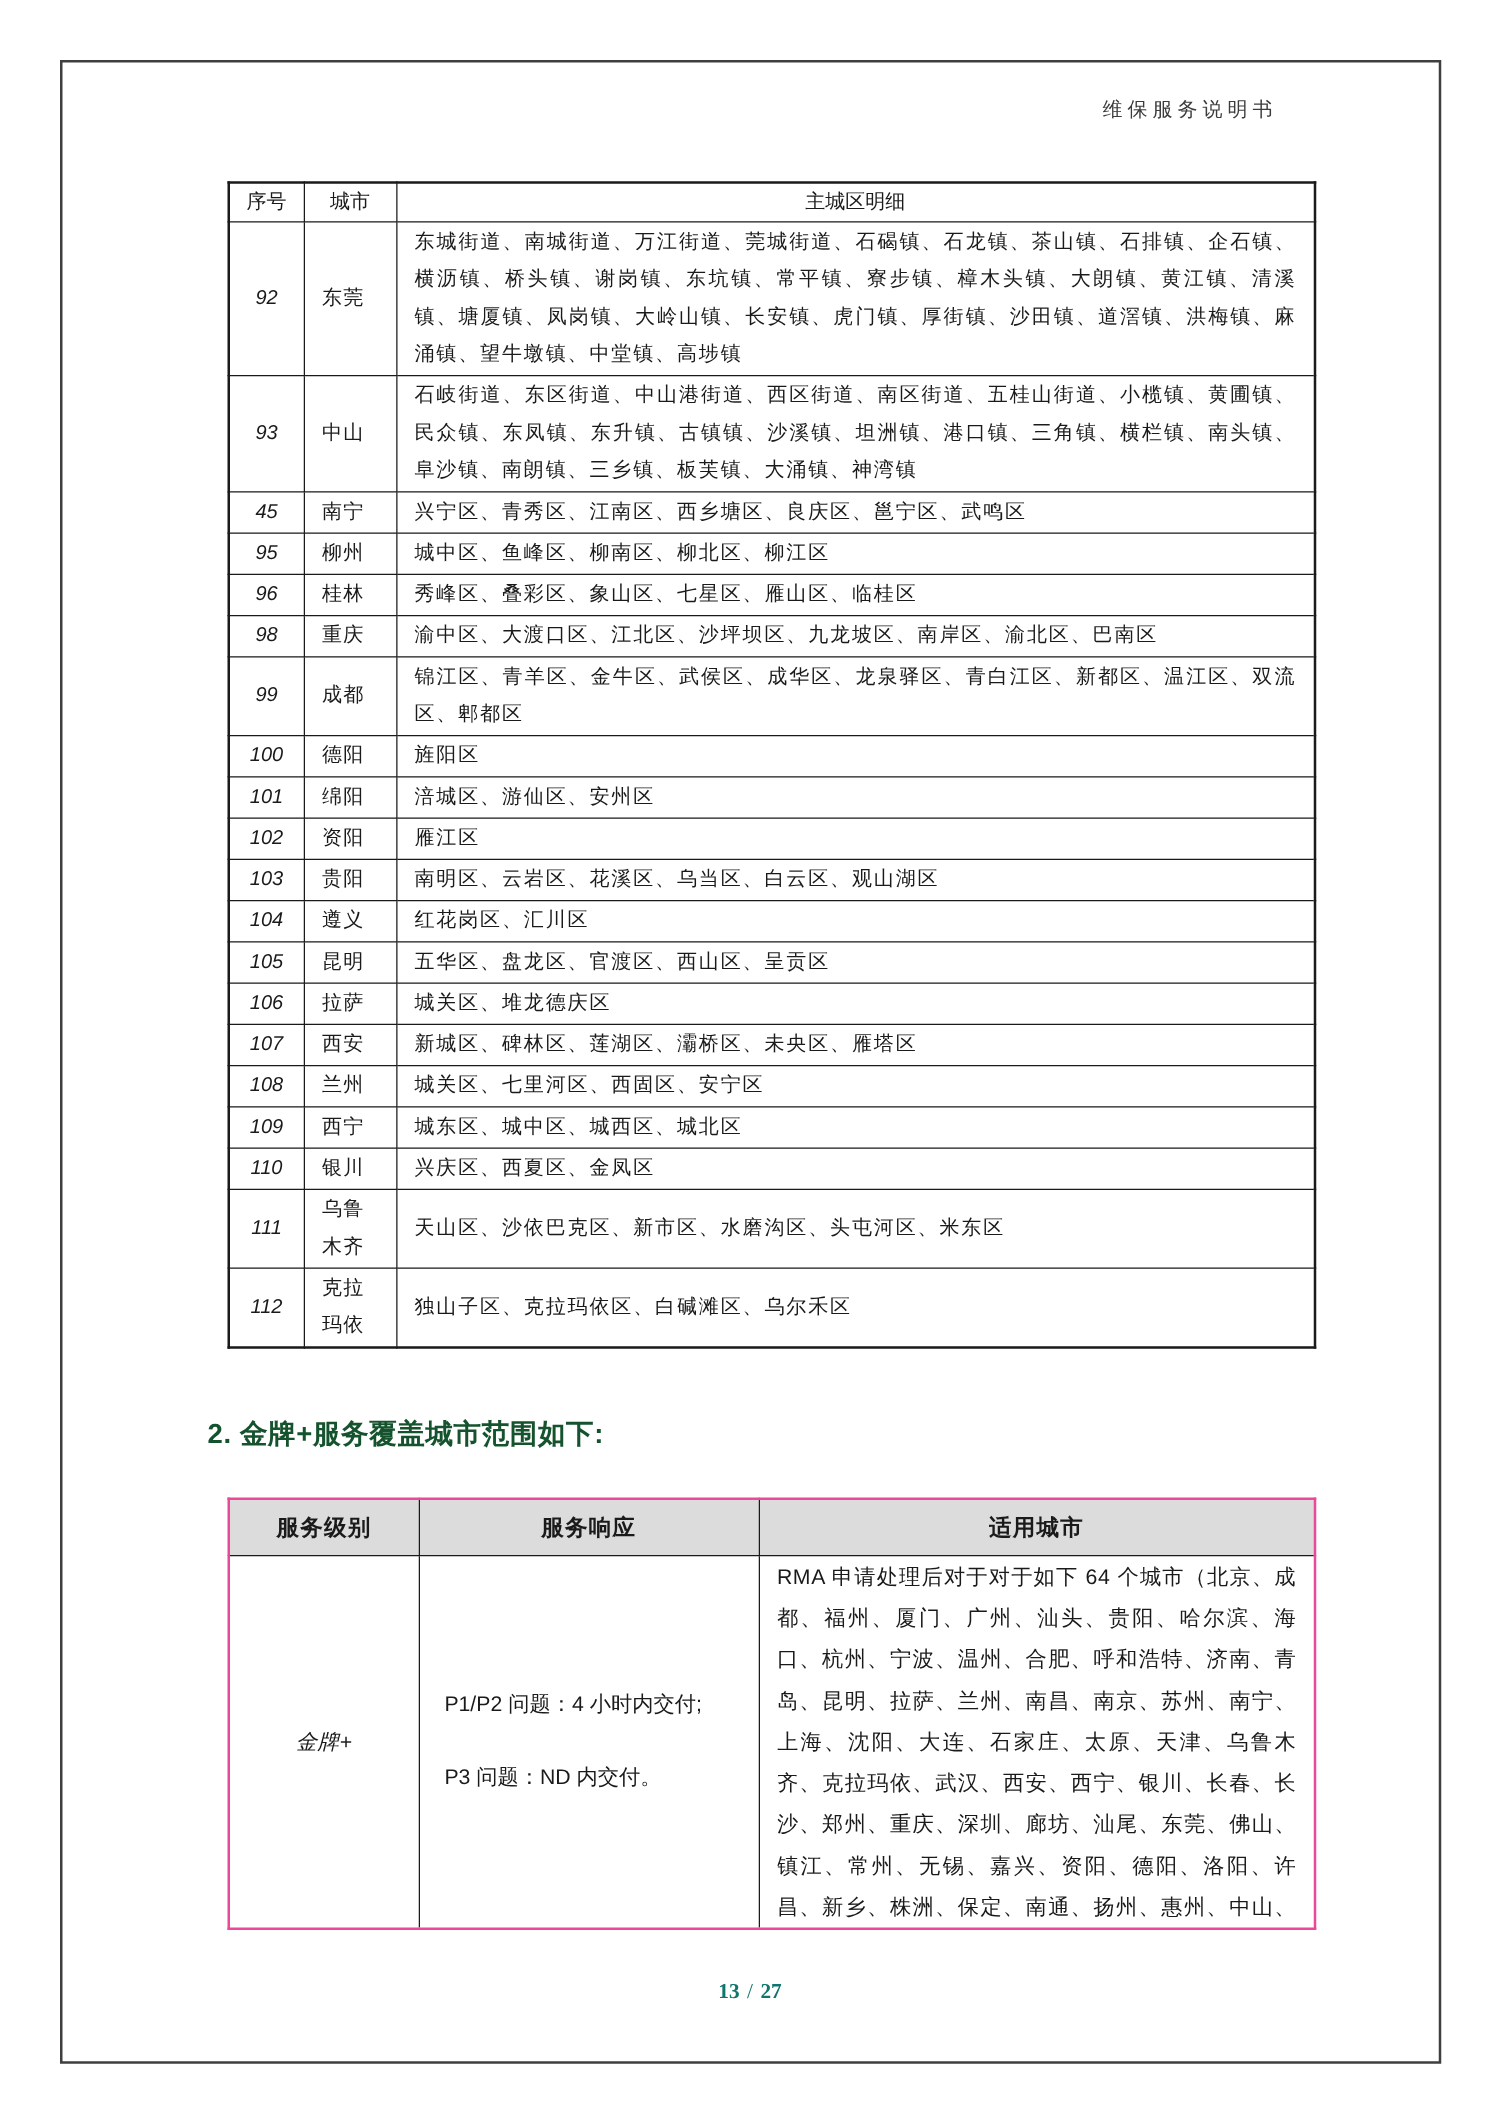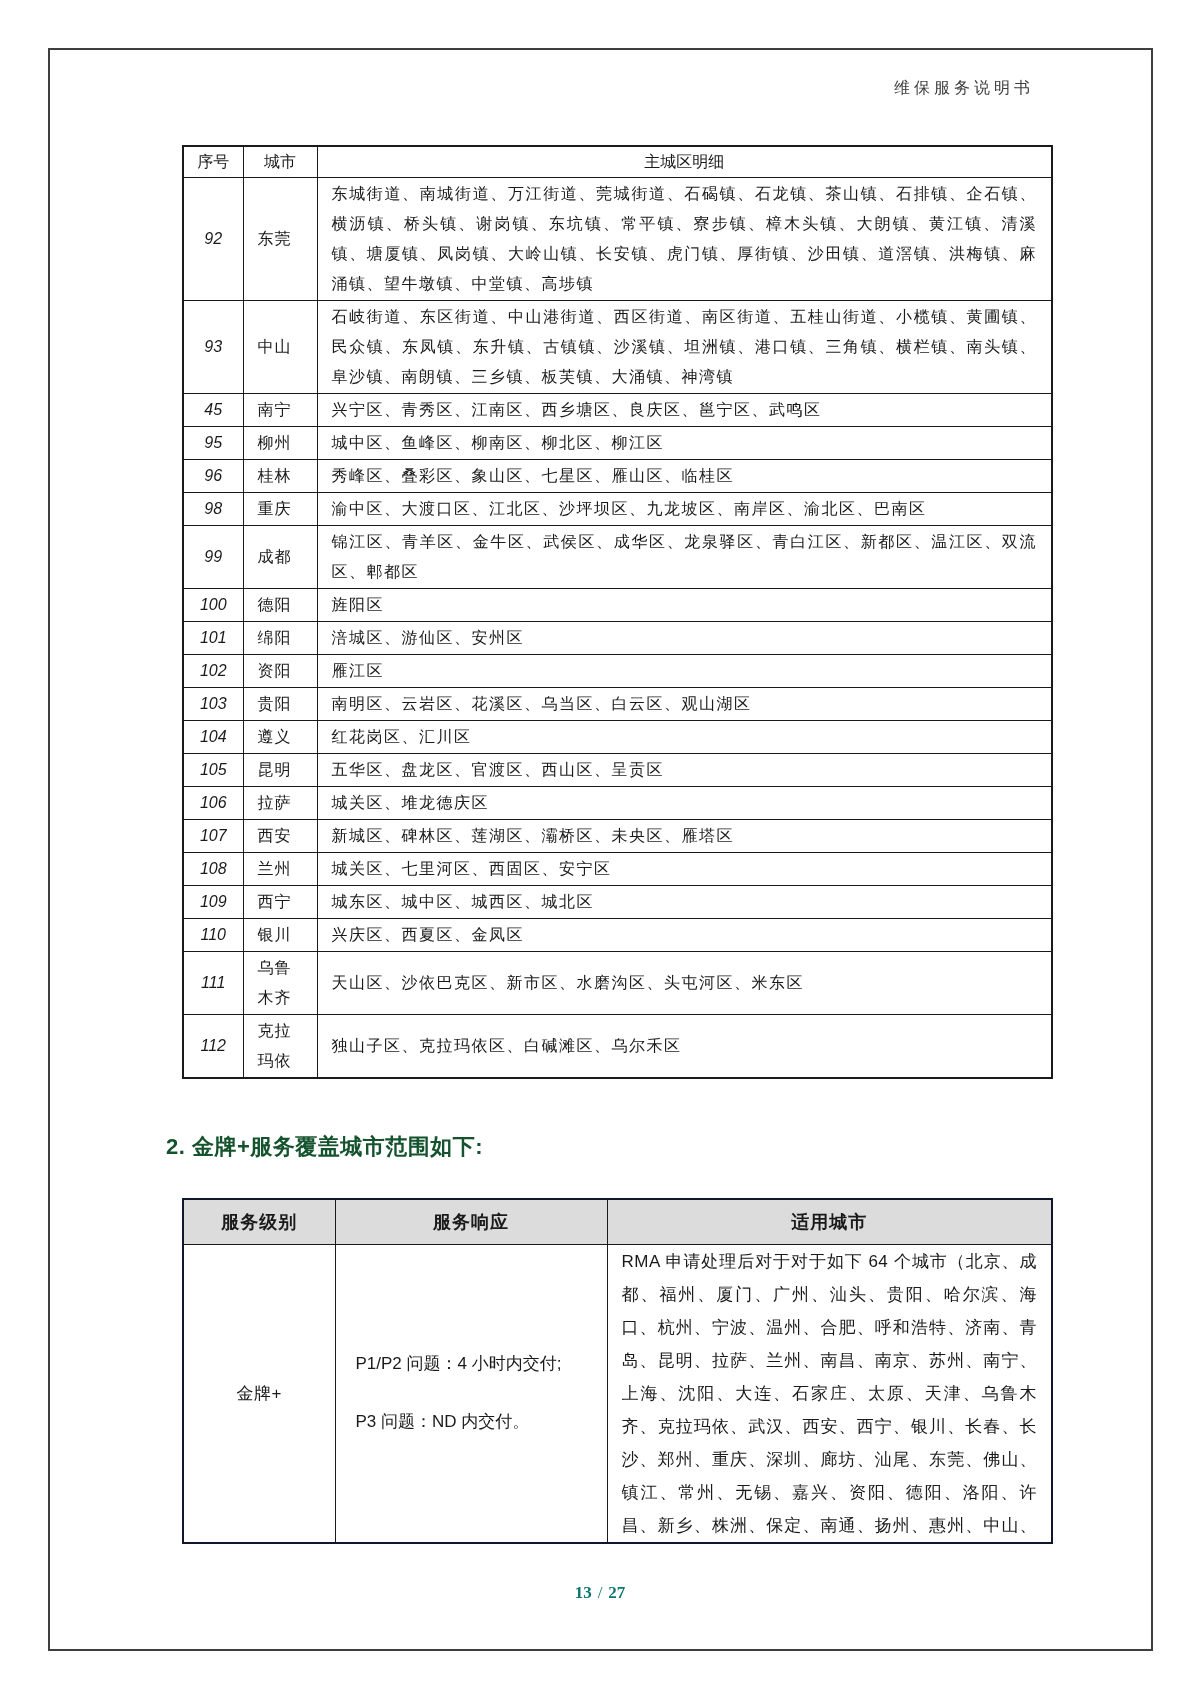--- a/index.html
+++ b/index.html
@@ -7,21 +7,21 @@
   .canvas {
     position:relative; width:1200px; height:1698px; margin:0 auto;
     background:#ffffff; overflow:hidden;
     font-family:"Liberation Sans", sans-serif; color:#1a1a1a;
   }
   .page-border {
     position:absolute; left:48px; top:48px; width:1105px; height:1603px;
     border:2px solid #3f3f3f;
   }
   .doc-header {
-    position:absolute; top:78px; left:12px; width:1022px; text-align:right;
+    position:absolute; top:78px; left:0; width:1022px; text-align:right;
     font-family:"Liberation Serif", serif; font-size:16px; color:#3c3c3c;
     letter-spacing:4px;
   }
   
   table { border-collapse:collapse; table-layout:fixed; }
   .city-table {
     position:absolute; left:182px; top:145px; width:871px;
     border:2px solid #1a1a1a;
   }
   .city-table th, .city-table td {
@@ -36,31 +36,31 @@
     text-align:justify; padding:1px 14px; letter-spacing:1.5px;
   }
   
   .section-heading {
     position:absolute; left:166px; top:1132px;
     font-size:22px; font-weight:bold; color:#14532d; letter-spacing:0.5px;
   }
   
   .service-table {
     position:absolute; left:182px; top:1198px; width:871px;
-    border:2px solid #0f172a;
+    border:2px solid #ec4899;
   }
   .service-table th, .service-table td {
     border:1.5px solid #1a1a1a; vertical-align:middle;
   }
   .service-table th {
     height:45px; background:#dcdcdc; font-size:18px; font-weight:bold;
     text-align:center; letter-spacing:1px;
   }
   .service-table td { height:298px; font-size:17px; }
-  .svc-level { text-align:center; letter-spacing:0.5px; }
+  .svc-level { text-align:center; letter-spacing:0.5px;font-style:italic; }
   .svc-response { padding:0 20px; line-height:32px; }
   .resp-gap { margin-top:26px; }
   .svc-cities { padding:0 14px; }
   .cities-text {
     line-height:33px; text-align:justify; letter-spacing:0.5px;
     max-height:297px; overflow:hidden;
   }
   
   .page-footer {
     position:absolute; top:1583px; left:0; width:1200px; text-align:center;

